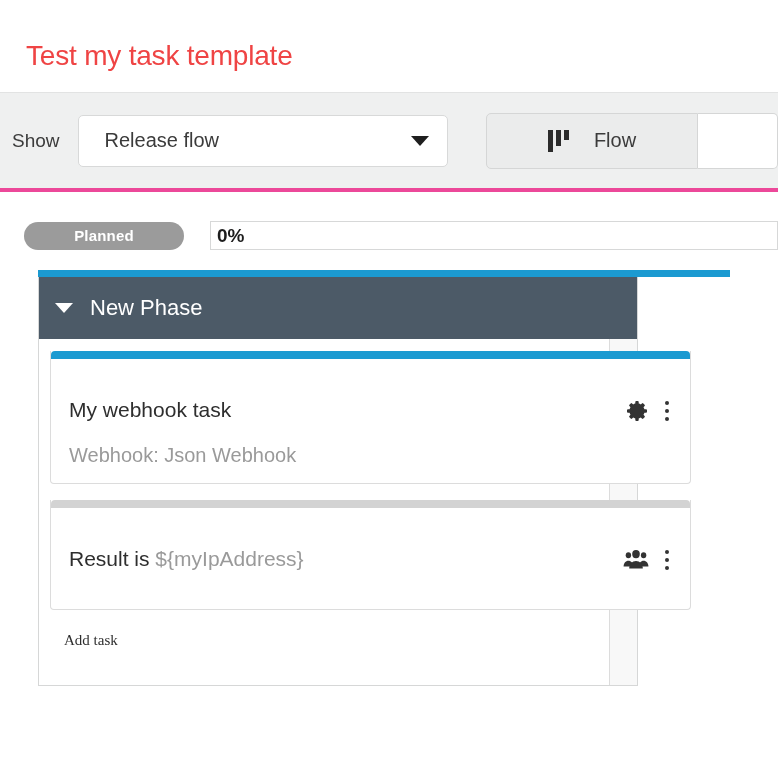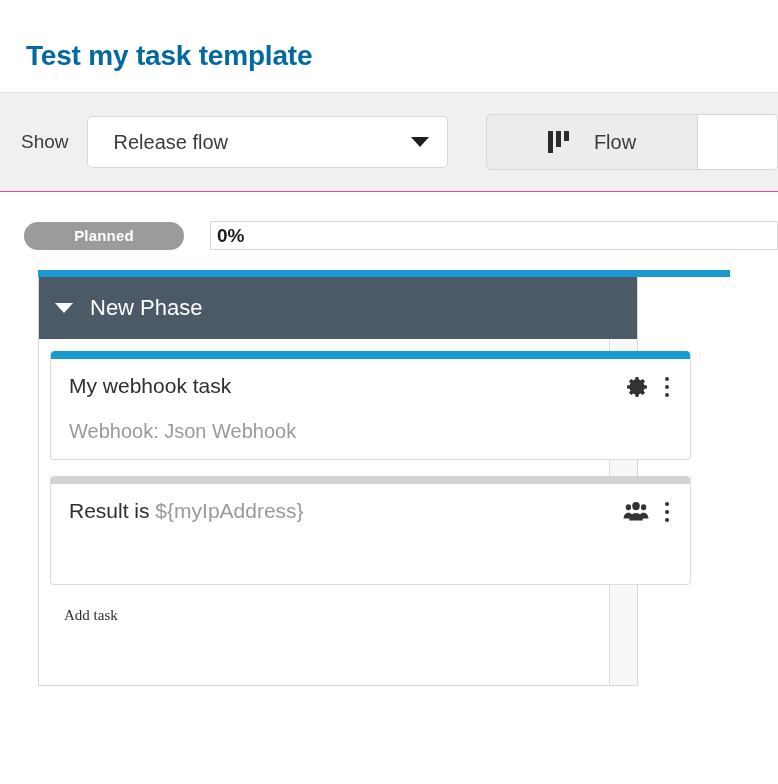--- a/index.html
+++ b/index.html
@@ -17,36 +17,36 @@
   
   .page-header {
     height: 92px;
     padding: 0 0 0 26px;
     display: flex;
     align-items: center;
     background: #ffffff;
   }
   .page-title {
     font-size: 28px;
-    font-weight: bold;
-    color: #0369a1;
+    font-weight: normal;
+    color: #ef4444;
     letter-spacing: -0.2px;
     line-height: 1.1;
     margin-top: 21px;
   }
 
   
   .toolbar {
     height: 100px;
     background: #eff0f0;
     border-top: 1px solid #e2e3e3;
-    border-bottom: 1px solid #ec4899;
-    display: flex;
-    align-items: center;
-    padding-left: 21px;
+    border-bottom: 4px solid #ec4899;
+    display: flex;
+    align-items: center;
+    padding-left: 12px;
     position: relative;
   }
   .toolbar-label {
     font-size: 19px;
     color: #3c3c3c;
     margin-right: 18px;
   }
   .select-box {
     width: 413px;
     height: 52px;
@@ -208,20 +208,21 @@
     height: 8px;
     border-radius: 4px 4px 0 0;
   }
   .task-accent.blue { background: #1b9ad1; }
   .task-accent.grey { background: #d3d3d3; }
   .task-body { padding: 14px 18px 16px 18px; min-height: 100px; }
   .task-row {
     display: flex;
     align-items: flex-start;
     justify-content: space-between;
+    margin-top: 24px;
   }
   .task-title {
     font-size: 21px;
     color: #2e2e2e;
     line-height: 1.2;
   }
   .task-title .var { color: #9a9a9a; }
   .task-sub {
     font-size: 20px;
     color: #9a9a9a;

